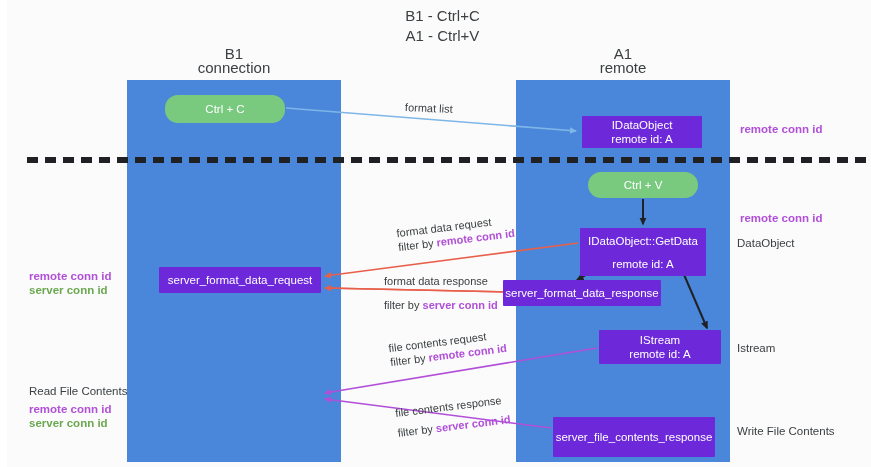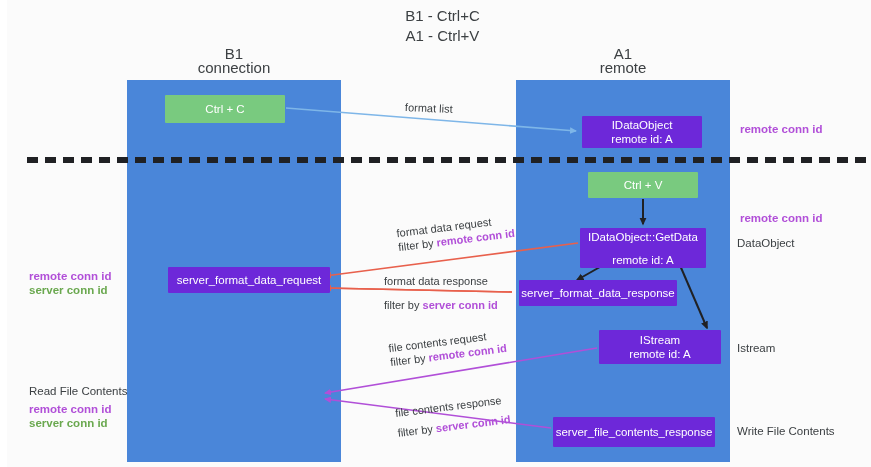--- a/index.html
+++ b/index.html
@@ -62,33 +62,33 @@
     display: flex;
     flex-direction: column;
     align-items: center;
     justify-content: center;
     text-align: center;
     color: #ffffff;
     font-size: 11.5px;
     line-height: 14px;
     border-radius: 1px;
   }
-  .node.green { background: #79ca7f; }
+  .node.green { background: #79ca7f; border-radius: 13px; }
   .node.orange { background: #6d28d9; }
   .node .l2 { font-size: 11.5px; }
 
   .n-ctrlc { left: 158px; top: 95px; width: 120px; height: 28px; }
   .n-dataobject { left: 575px; top: 116px; width: 120px; height: 32px; }
   .n-ctrlv { left: 581px; top: 172px; width: 110px; height: 26px; justify-content: center; }
-  .n-getdata { left: 573px; top: 228px; width: 126px; height: 40px; gap: 9px; }
-  .n-fmtreq { left: 161px; top: 267px; width: 162px; height: 26px; }
-  .n-fmtresp { left: 512px; top: 280px; width: 158px; height: 26px; }
+  .n-getdata { left: 573px; top: 228px; width: 126px; height: 48px; gap: 9px; }
+  .n-fmtreq { left: 152px; top: 267px; width: 162px; height: 26px; }
+  .n-fmtresp { left: 496px; top: 280px; width: 158px; height: 26px; }
   .n-istream { left: 592px; top: 330px; width: 122px; height: 34px; }
   .n-filereq { left: 151px; top: 383px; width: 162px; height: 26px; }
-  .n-fileresp { left: 546px; top: 417px; width: 162px; height: 30px; }
+  .n-fileresp { left: 546px; top: 417px; width: 162px; height: 40px; }
 
   .side-label {
     position: absolute;
     font-size: 11.5px;
     line-height: 15px;
   }
   .purple { color: #b14fd8; font-weight: bold; }
   .green-t { color: #6aa84f; font-weight: bold; }
   .plain { color: #3c4043; }
 

